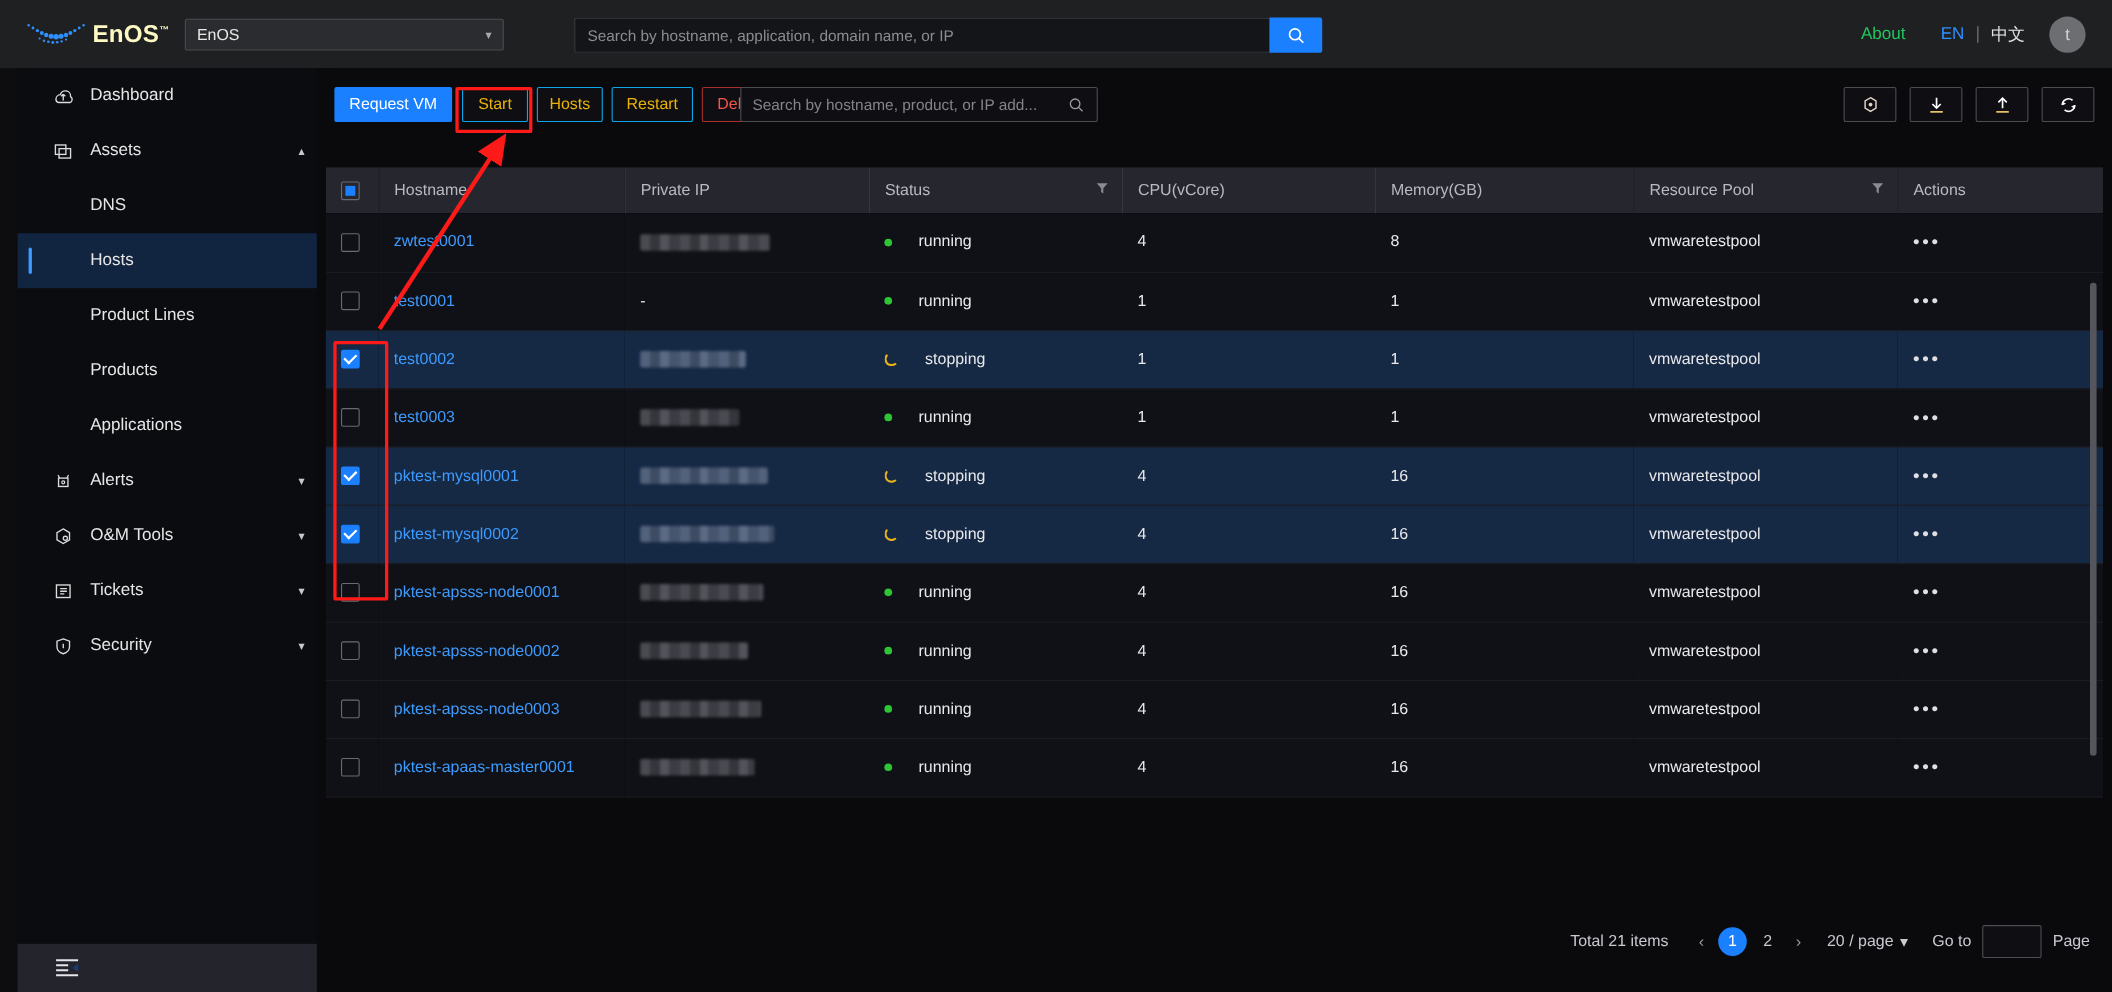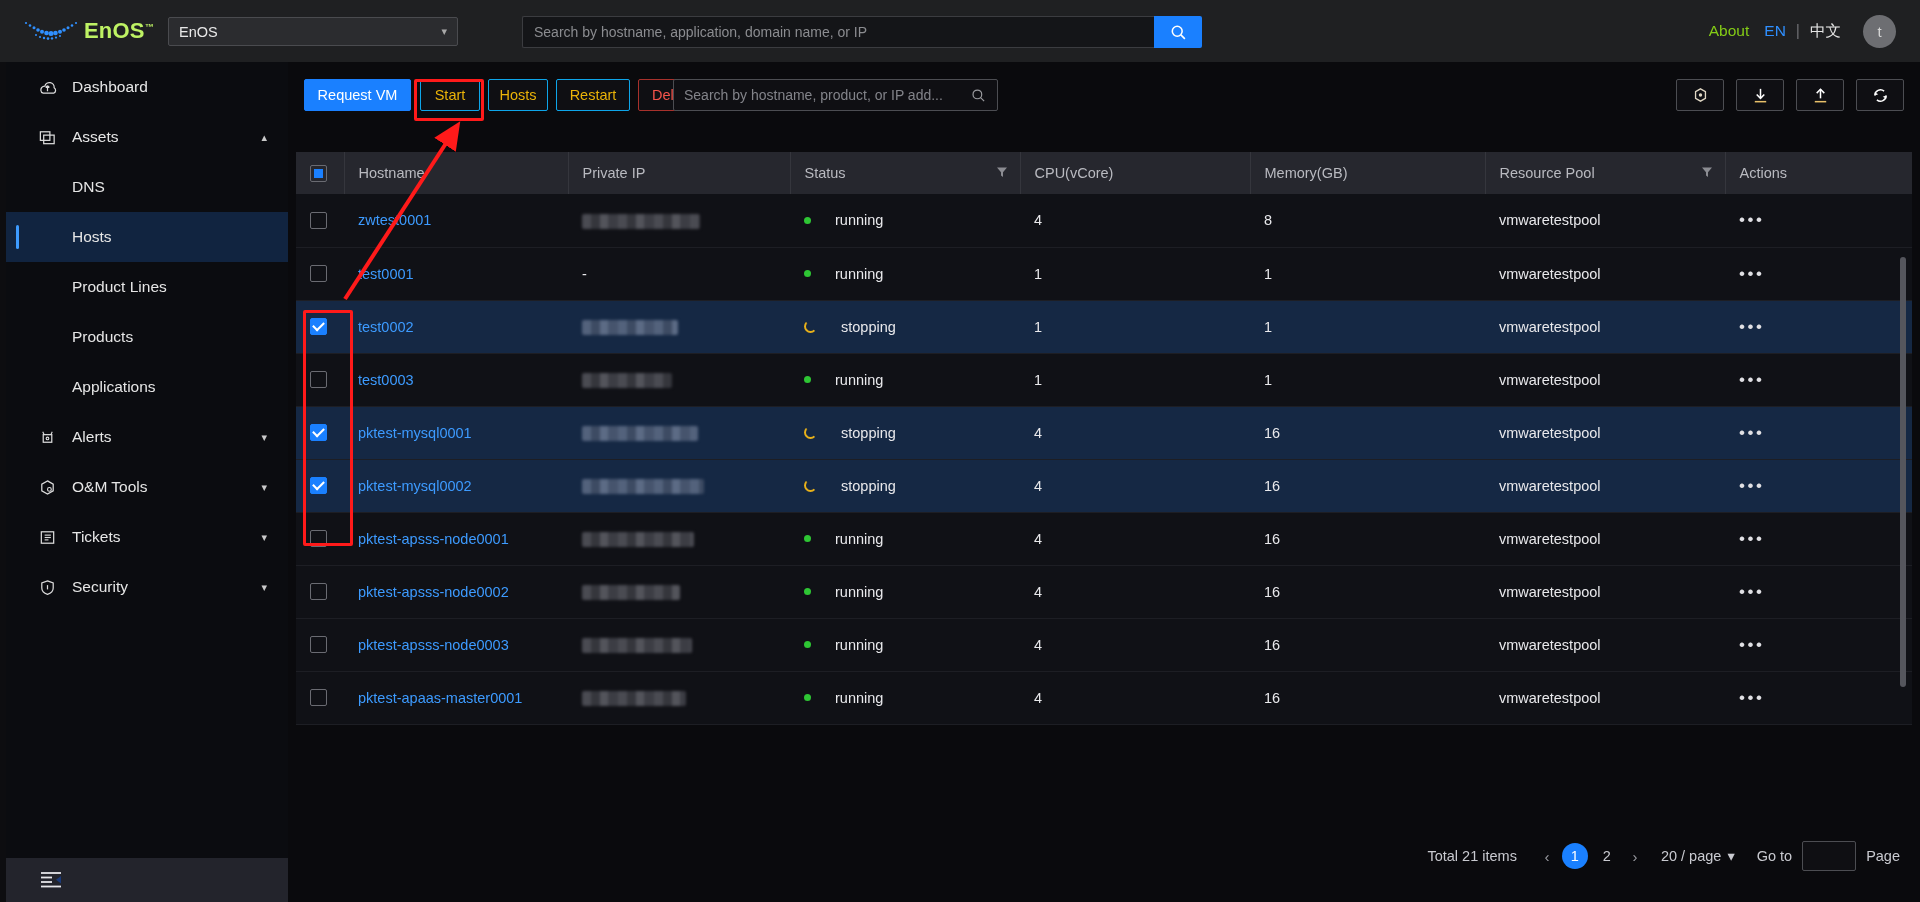--- a/index.html
+++ b/index.html
@@ -11,21 +11,21 @@
   }
   #app { position: relative; width: 1920px; height: 902px; background: #0d0d10; }
 
   
   .topbar {
     position: absolute; left: 0; top: 0; width: 1920px; height: 62px;
     background: #1f2022; display: flex; align-items: center;
   }
   .logo-wrap { display: flex; align-items: center; margin-left: 22px; width: 150px; }
   .logo-mark { width: 58px; height: 26px; }
-  .logo-text { font-size: 22px; font-weight: 700; color: #bef264; letter-spacing: .2px; margin-left: 4px; }
+  .logo-text { font-size: 22px; font-weight: 700; color: #fef9c3; letter-spacing: .2px; margin-left: 4px; }
   .logo-tm { font-size: 9px; vertical-align: super; }
 
   .tenant-select {
     position: absolute; left: 168px; top: 17px; width: 290px; height: 29px;
     background: #2b2c2f; border: 1px solid #4a4b4f; border-radius: 2px;
     display: flex; align-items: center; padding: 0 10px; color: #e8e8e8; font-size: 14.5px;
   }
   .tenant-select .chev { margin-left: auto; color: #a8a8a8; font-size: 11px; }
 
   .topsearch { position: absolute; left: 522px; top: 16px; width: 680px; height: 48px; display: flex; }
@@ -34,33 +34,33 @@
     color: #ddd; font-size: 14px; padding: 0 11px; outline: none;
     font-family: "Liberation Sans", sans-serif; border-radius: 2px 0 0 2px;
   }
   .topsearch input::placeholder { color: #8b8c90; }
   .topsearch .sbtn {
     width: 48px; height: 32px; background: #1a80ff; border-radius: 0 2px 2px 0;
     display: flex; align-items: center; justify-content: center; cursor: pointer;
   }
 
   .topright { position: absolute; right: 24px; top: 0; height: 62px; display: flex; align-items: center; gap: 0; }
-  .topright .about { color: #84cc16; font-size: 15.5px; margin-right: 15px; cursor: pointer; }
+  .topright .about { color: #22c55e; font-size: 15.5px; margin-right: 32px; cursor: pointer; }
   .topright .lang-en { color: #2f8fff; font-size: 15.5px; cursor: pointer; }
   .topright .lang-sep { color: #6b6c70; margin: 0 10px; }
   .topright .lang-cn { color: #e4e4e4; font-size: 15.5px; cursor: pointer; }
   .avatar {
     width: 33px; height: 33px; border-radius: 50%; background: #6d6e72;
     color: #d6d6d6; font-size: 15px; display: flex; align-items: center; justify-content: center;
     margin-left: 22px; cursor: pointer;
   }
 
   
   .sidebar {
-    position: absolute; left: 6px; top: 62px; width: 288px; height: 840px;
+    position: absolute; left: 16px; top: 62px; width: 288px; height: 840px;
     background: #0b0c10; border-right: 1px solid #1c1d22;
   }
   .nav-item {
     position: relative; height: 50px; display: flex; align-items: center;
     color: #e6e6e6; font-size: 15.5px; cursor: pointer; padding-left: 32px;
   }
   .nav-item .nicon { width: 26px; display: flex; align-items: center; color: #dcdcdc; }
   .nav-item .nlabel { margin-left: 8px; }
   .nav-item .narrow { position: absolute; right: 26px; color: #c9c9c9; font-size: 11px; }
   .nav-sub {

